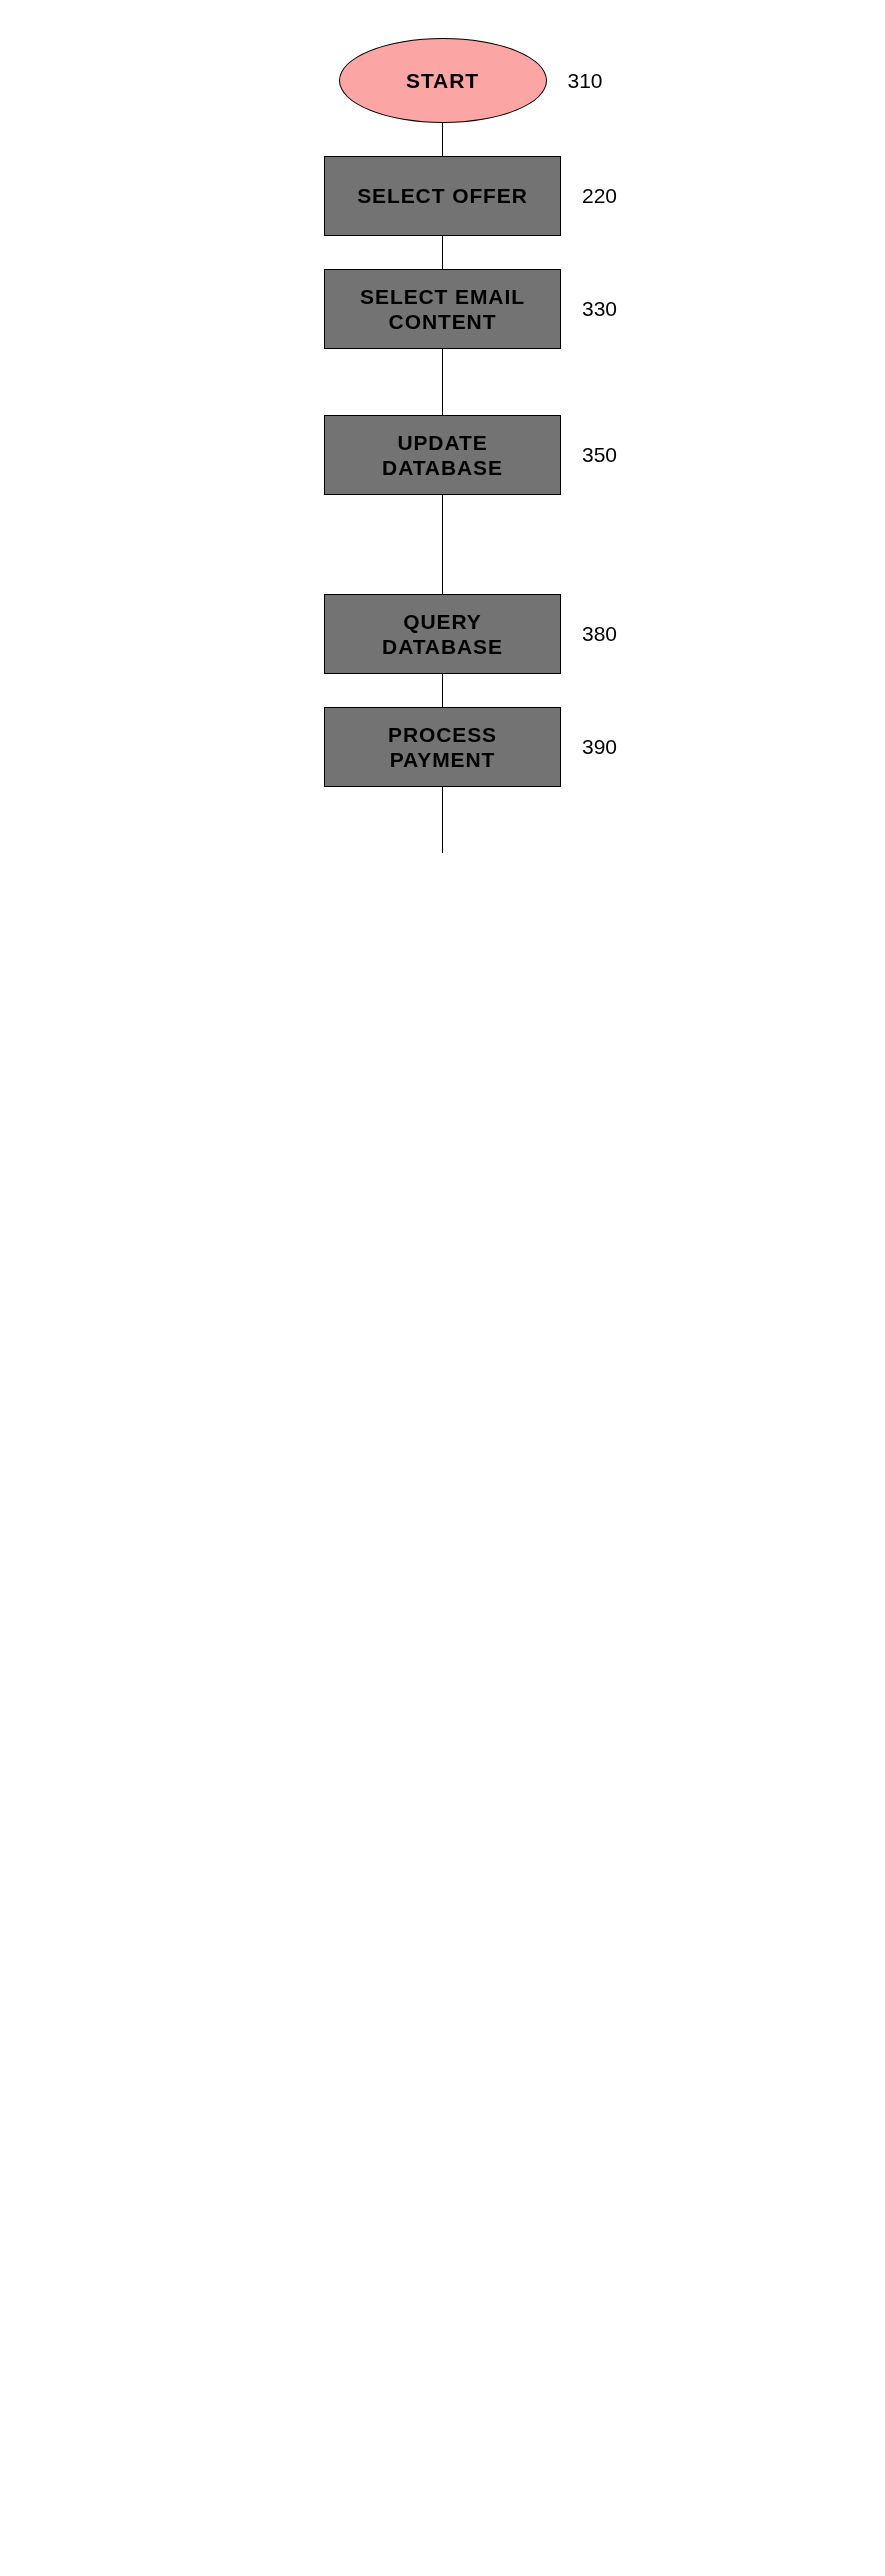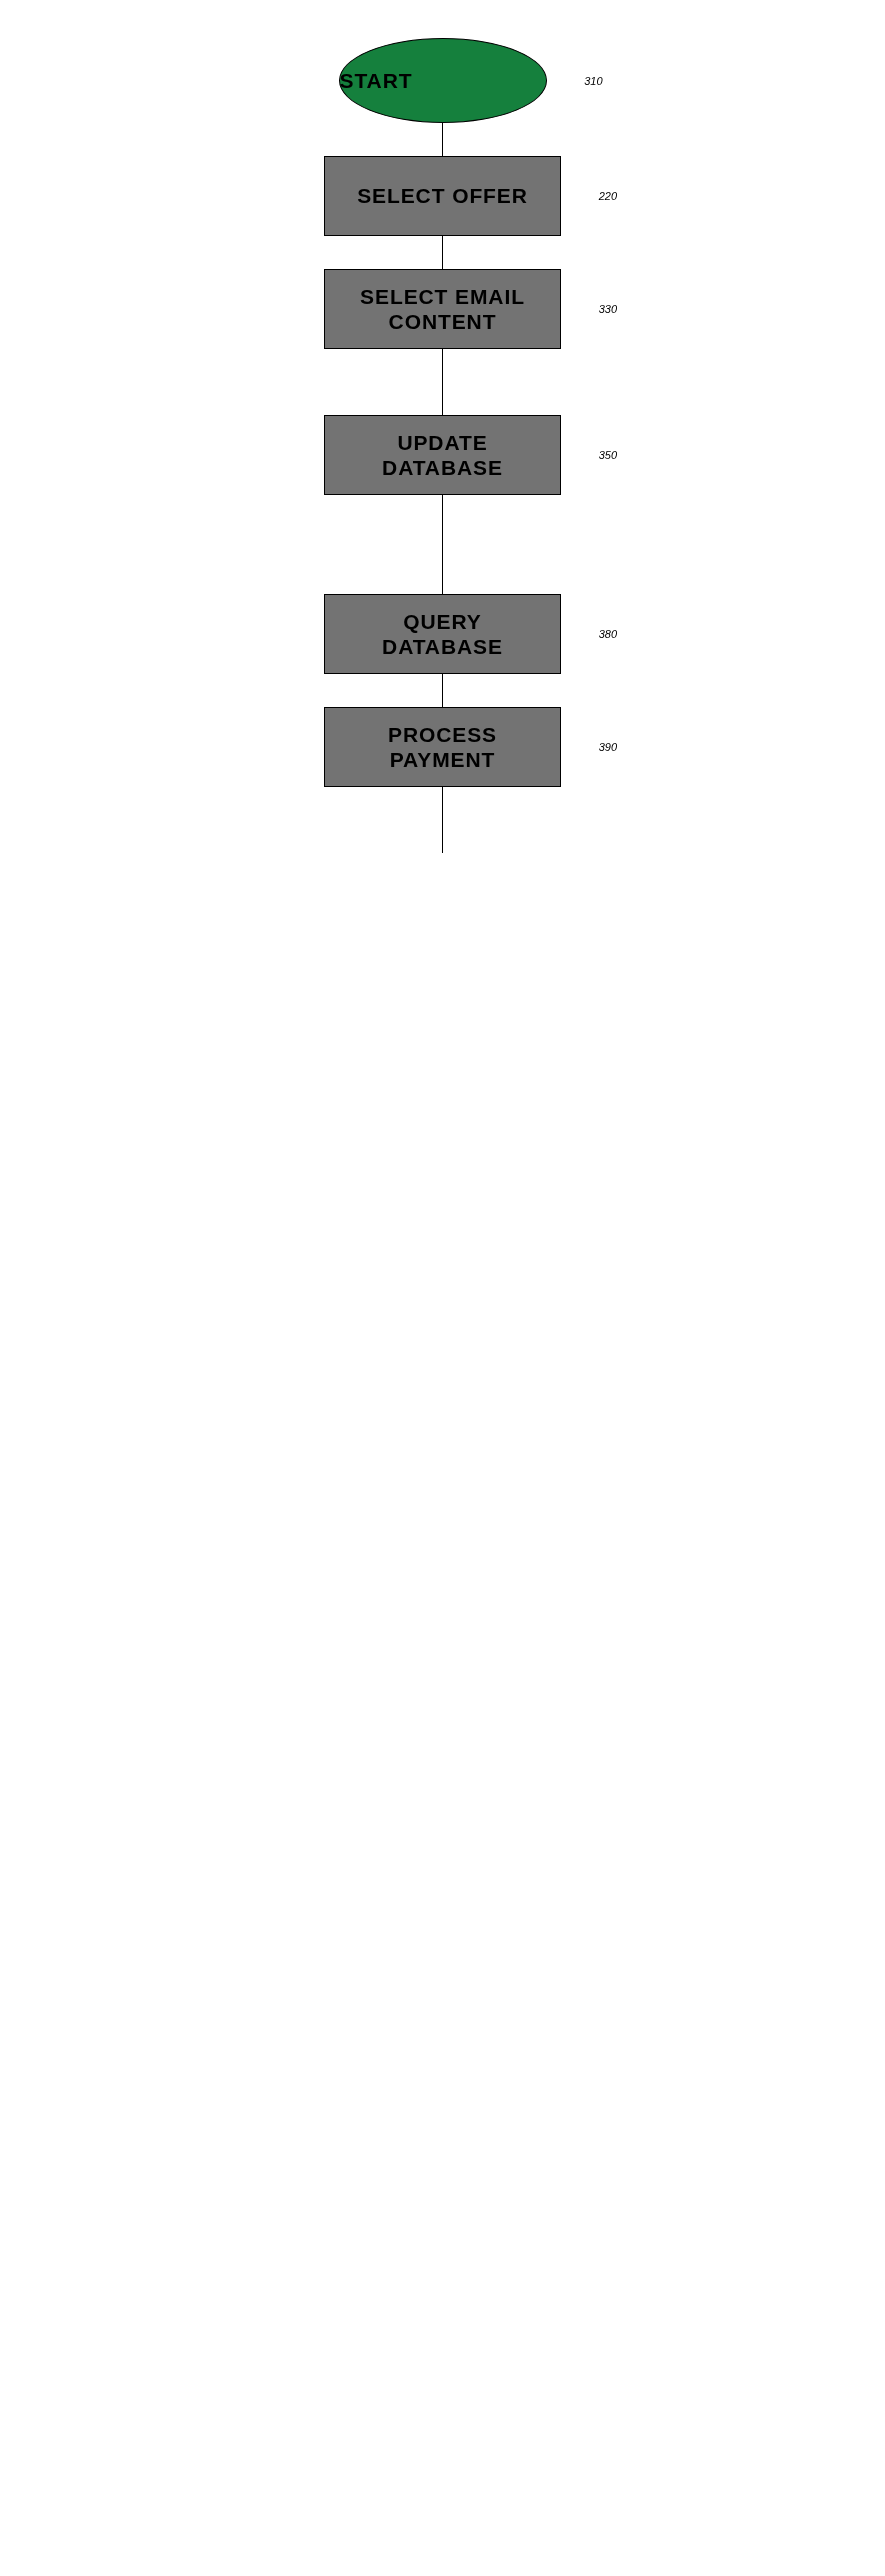--- a/index.html
+++ b/index.html
@@ -40,21 +40,22 @@
       margin: 0 auto;
     }
 
     .oval-shape {
       border: 1.9px solid #000000;
       border-radius: 50%;
       width: 208px;
       height: 85px;
       display: flex;
       align-items: center;
-      background: #15803d;
+      justify-content: center;
+      background: #fca5a5;
       position: relative;
     }
 
     .rect-shape {
       border: 1.9px solid #000000;
       width: 237px;
       min-height: 80px;
       display: flex;
       align-items: center;
       justify-content: center;
@@ -69,23 +70,22 @@
       letter-spacing: 0.9px;
       color: #000000;
       line-height: 1.2;
     }
 
     .ref-label {
       position: absolute;
       right: -57px;
       top: 50%;
       transform: translateY(-50%);
-      font-size: 11px;
+      font-size: 21px;
       color: #000000;
-      font-style: italic;
     }
 
     .connector-line-h {
       height: 33px;
     }
   </style>
 </head>
 <body>
 
 <div class="diagram-container">

